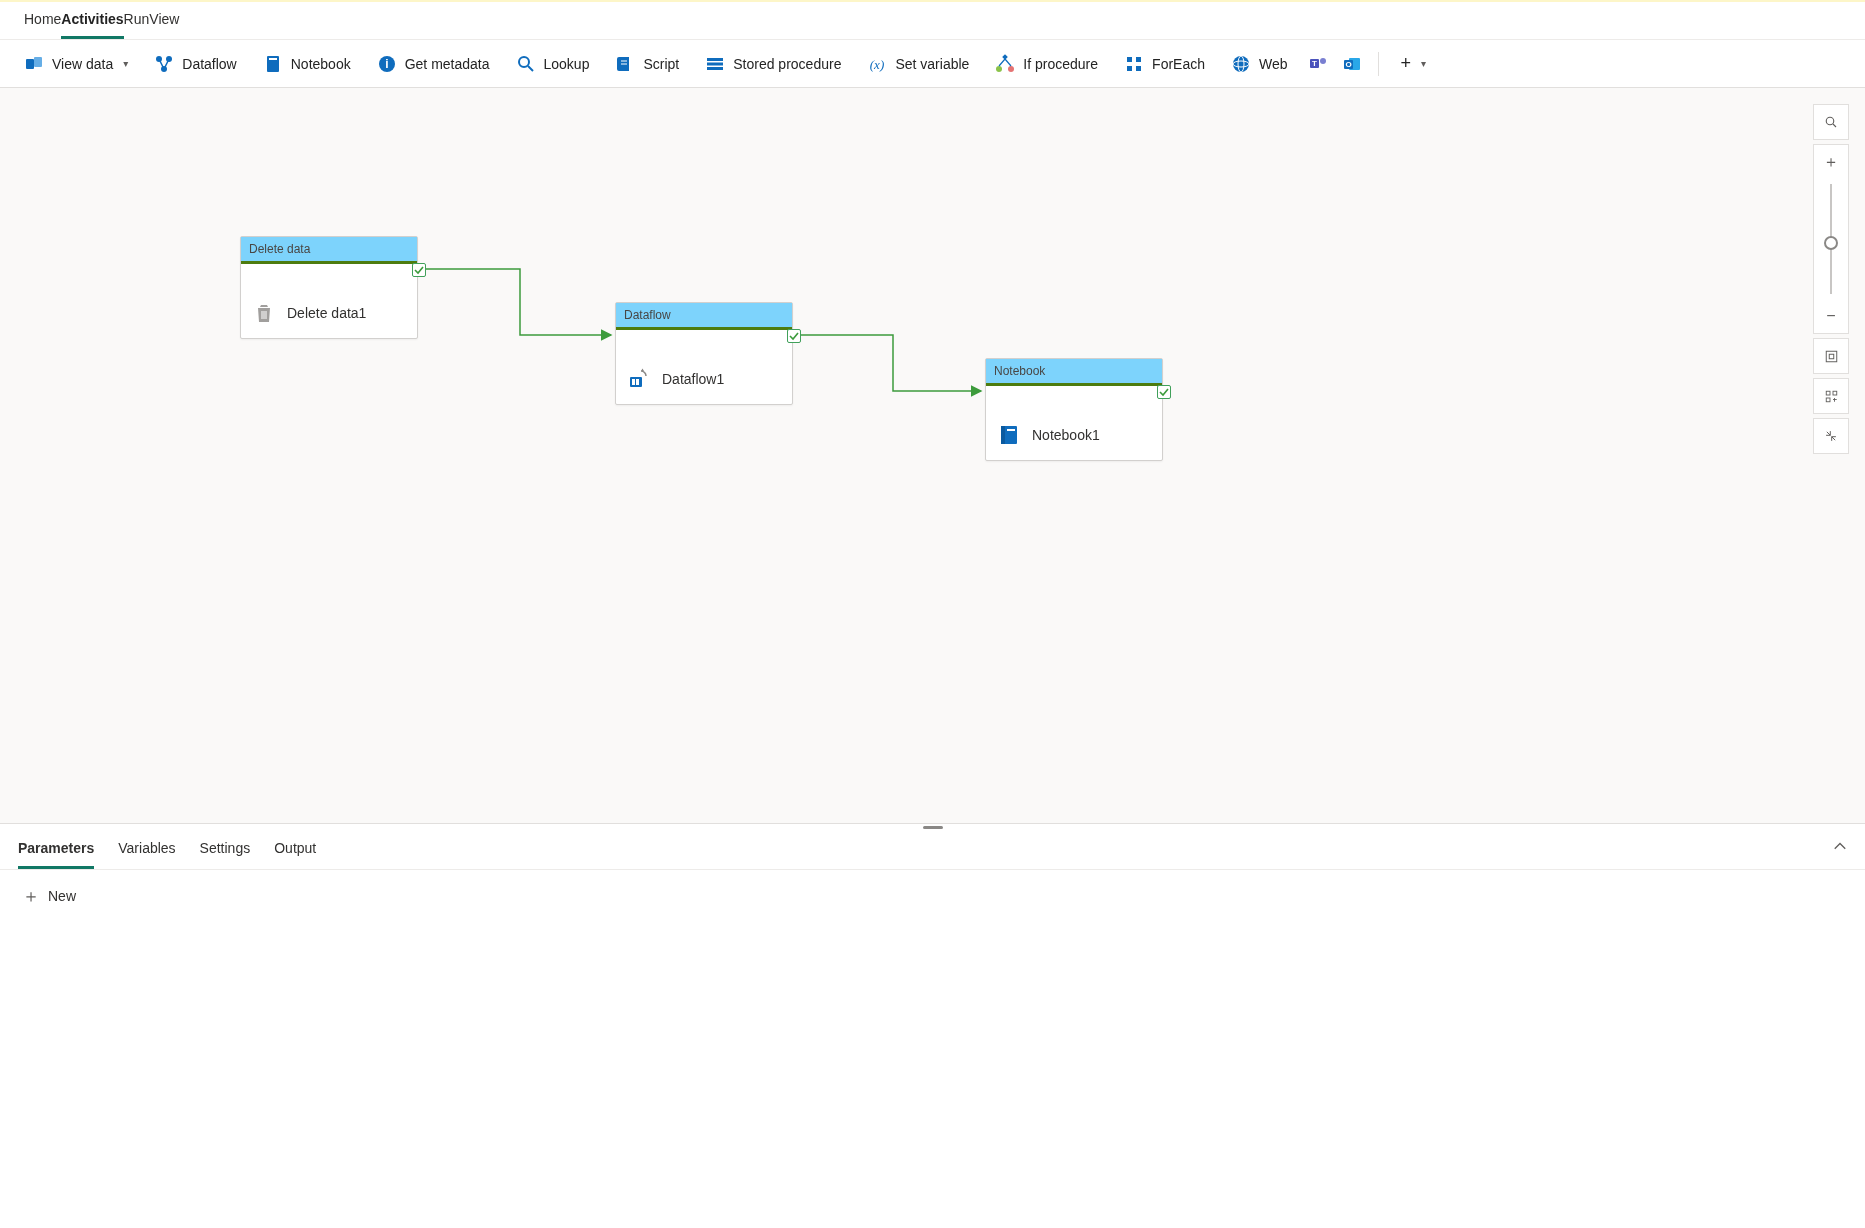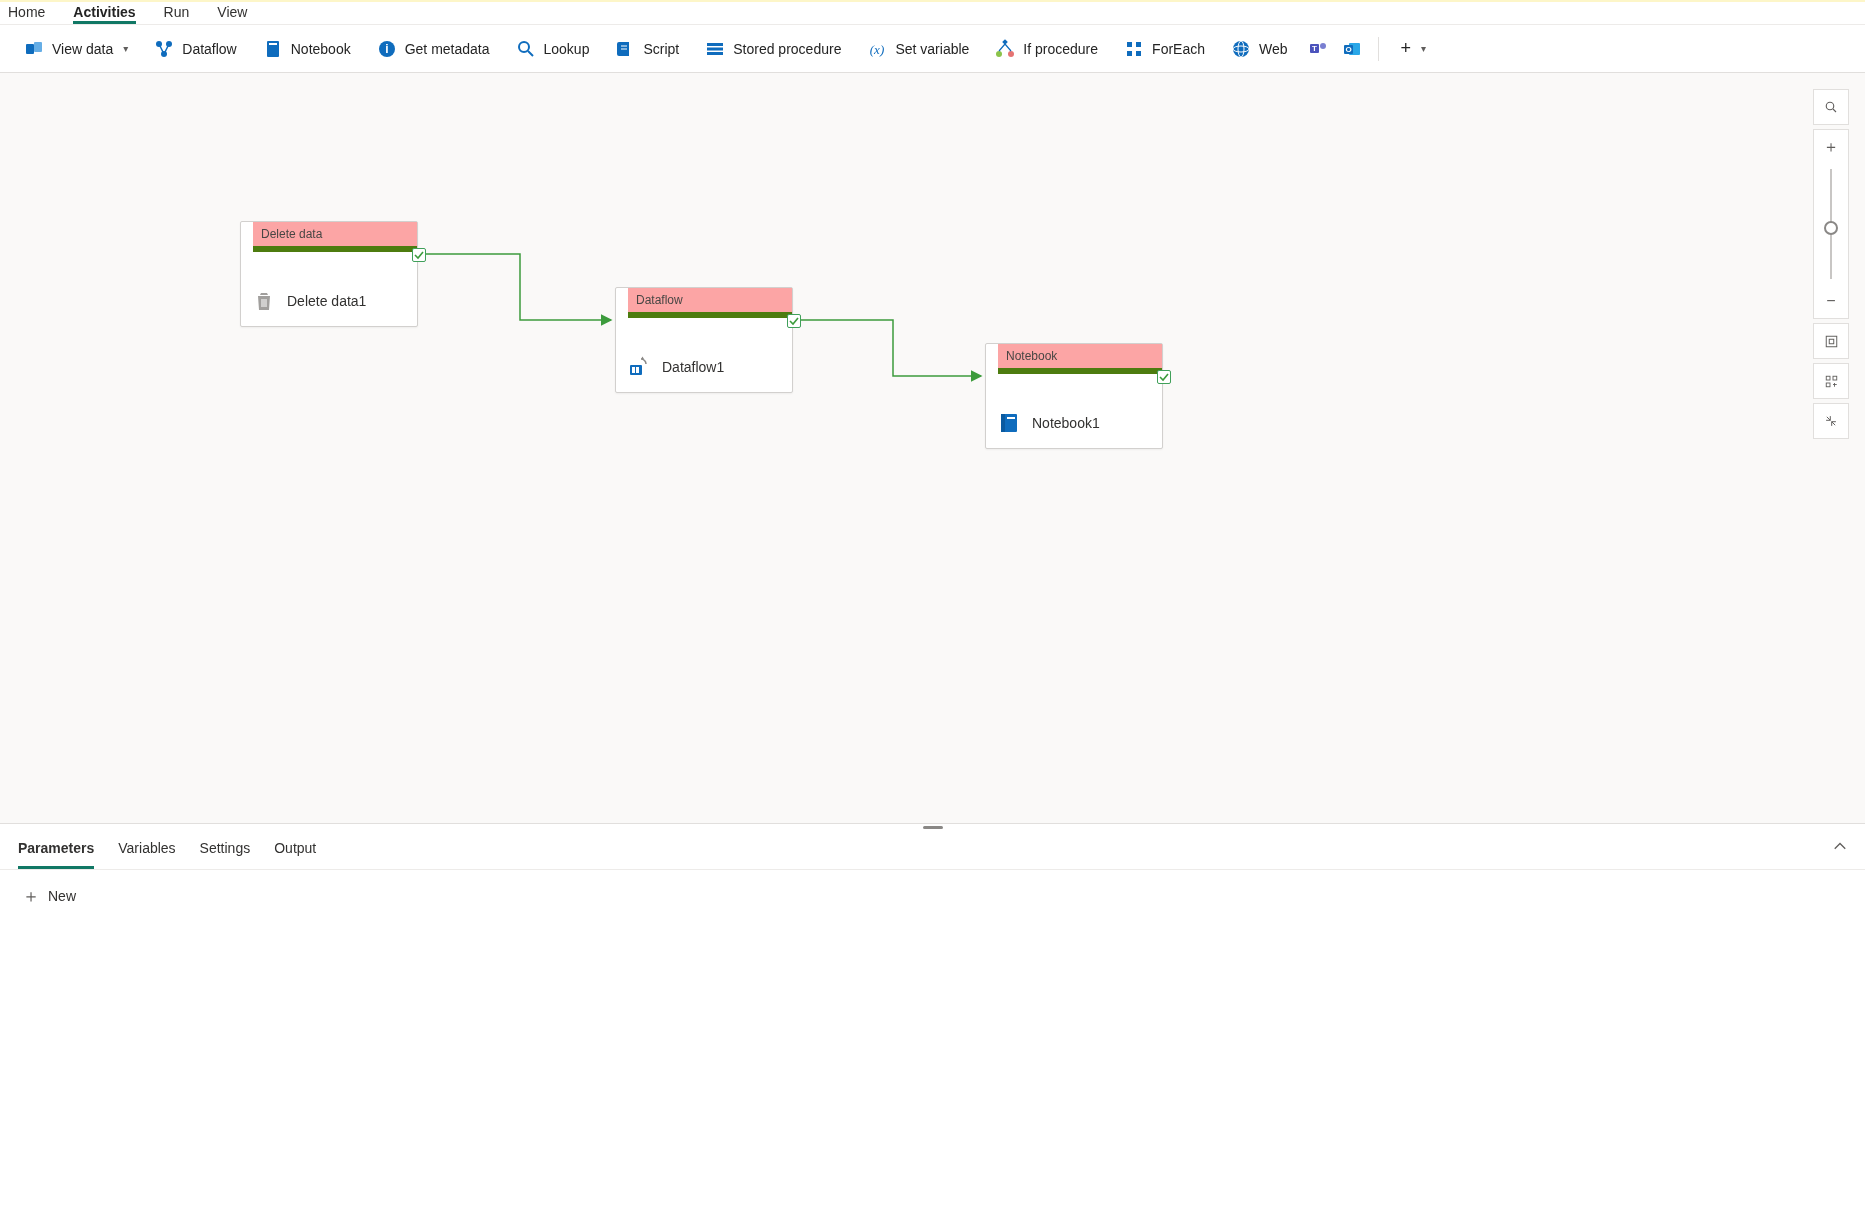--- a/index.html
+++ b/index.html
@@ -9,27 +9,26 @@
     color: #323130;
     background: #faf9f8;
     width: 1865px;
     height: 1228px;
     overflow: hidden;
     display: flex;
     flex-direction: column;
   }
   
   .top-tabs {
-    height: 25px;
+    height: 40px;
     background: #fff;
     border-bottom: 1px solid #edebe9;
     display: flex;
     align-items: center;
-    padding: 0 8px;
-    gap: 28px;
+    padding: 0 24px;
     border-top: 2px solid #fdf6c8;
   }
   .top-tab {
     height: 100%;
     display: flex;
     align-items: center;
     cursor: pointer;
     font-size: 14px;
     color: #323130;
     border-bottom: 3px solid transparent;
@@ -80,26 +79,25 @@
   }
   .node {
     position: absolute;
     width: 178px;
     background: #fff;
     border: 1px solid #d2d0ce;
     border-radius: 2px;
     box-shadow: 0 1px 2px rgba(0,0,0,.05);
   }
   .node-header {
-    background: #fca5a5;
+    background: #7dd3fc;
     font-size: 12px;
     color: #484644;
     padding: 5px 8px;
-    border-bottom: 6px solid #4d7c0f;
-    margin-left: 12px;
+    border-bottom: 3px solid #4d7c0f;
   }
   .node-body {
     display: flex; align-items: center; gap: 10px;
     padding: 12px 10px;
     font-size: 14px;
     margin-top: 24px;
   }
   .node-body .nicon {
     width: 26px; height: 26px; display: inline-flex; align-items: center; justify-content: center;
   }

